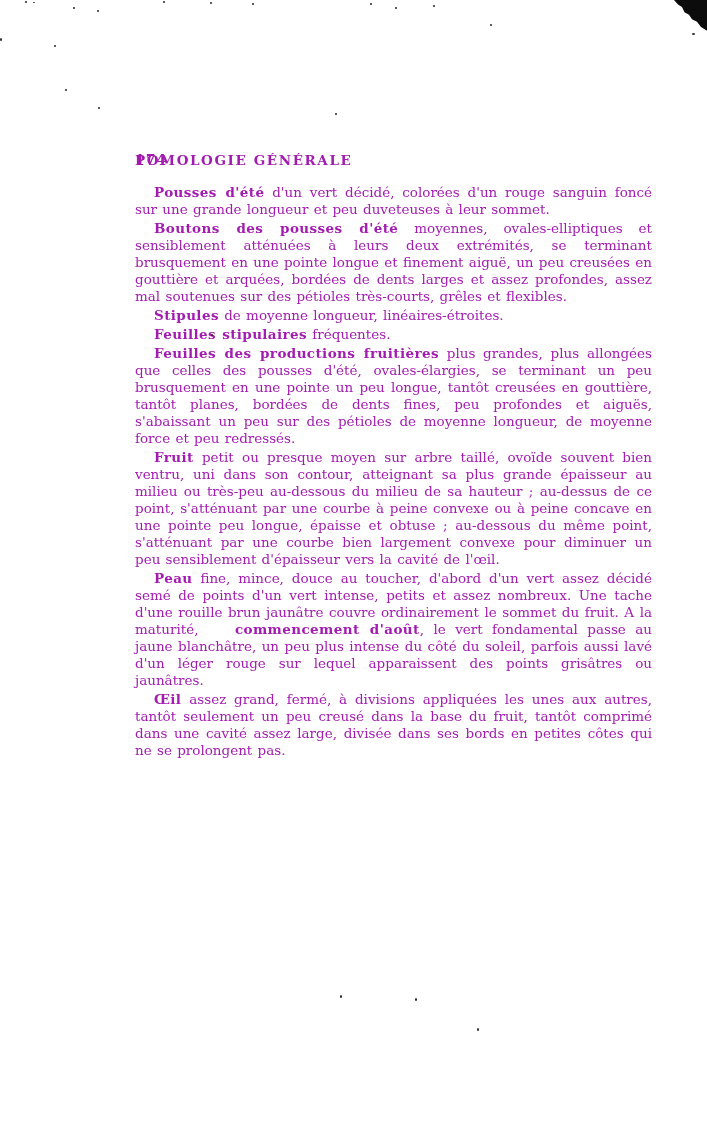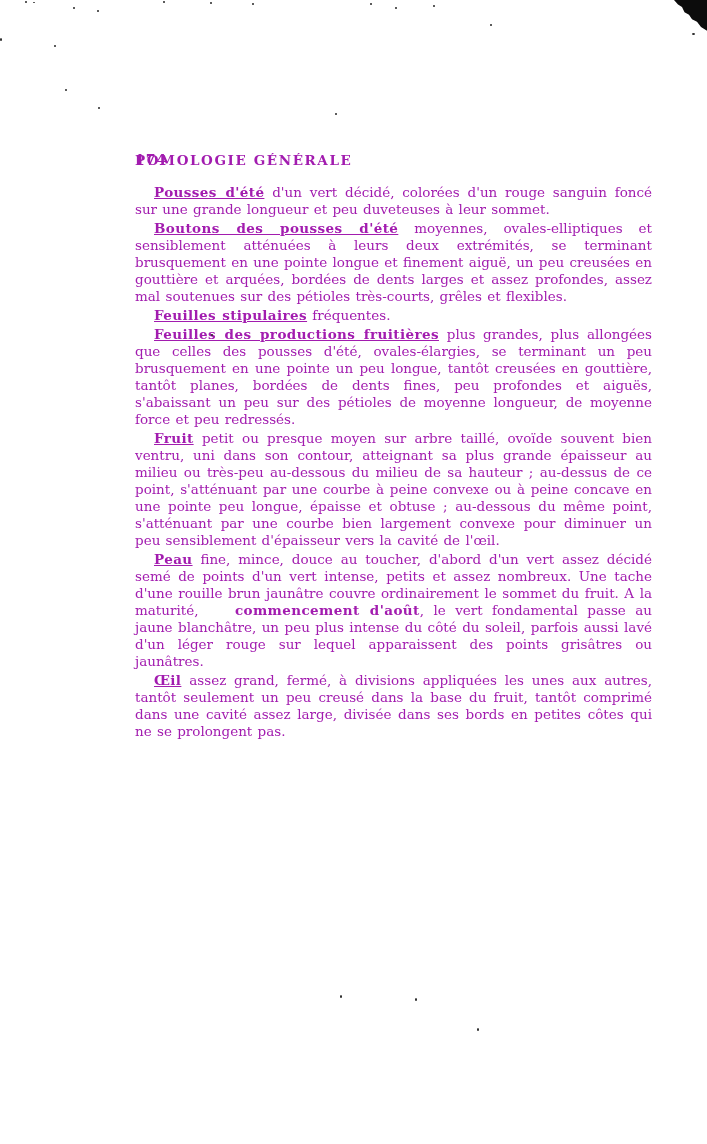--- a/index.html
+++ b/index.html
@@ -39,21 +39,20 @@
     margin: 0 0 2px 0;
     font-size: 13.5px;
     line-height: 17px;
     text-align: justify;
     text-indent: 19px;
     word-spacing: 1px;
   }
   .term {
     font-weight: bold;
     letter-spacing: 0.4px;
-    text-decoration: underline;
   }
   .bold-inline { font-weight: bold; letter-spacing: 0.4px; margin-left: 27px; }
   
   .corner-blotch {
     position: absolute; top: 0; right: 0;
     width: 50px; height: 32px;
     background: #0c0c0c;
     clip-path: polygon(34% 0, 42% 14%, 50% 22%, 55% 38%, 64% 46%, 70% 60%, 80% 68%, 88% 84%, 100% 96%, 100% 0);
   }
   .speck {
@@ -68,20 +67,21 @@
 <div class="page">
 
   <div class="running-head">
     <span class="page-number">174</span>
     <span class="book-title">POMOLOGIE GÉNÉRALE</span>
   </div>
 
   <div class="content">
     <p><span class="term">Pousses d'été</span><span> d'un vert décidé, colorées d'un rouge sanguin foncé sur une grande longueur et peu duveteuses à leur sommet.</span></p>
     <p><span class="term">Boutons des pousses d'été</span><span> moyennes, ovales-elliptiques et sensiblement atténuées à leurs deux extrémités, se terminant brusquement en une pointe longue et finement aiguë, un peu creusées en gouttière et arquées, bordées de dents larges et assez profondes, assez mal soutenues sur des pétioles très-courts, grêles et flexibles.</span></p>
+    <p><span class="term">Stipules</span><span> de moyenne longueur, linéaires-étroites.</span></p>
     <p><span class="term">Feuilles stipulaires</span><span> fréquentes.</span></p>
     <p><span class="term">Feuilles des productions fruitières</span><span> plus grandes, plus allongées que celles des pousses d'été, ovales-élargies, se terminant un peu brusquement en une pointe un peu longue, tantôt creusées en gouttière, tantôt planes, bordées de dents fines, peu profondes et aiguës, s'abaissant un peu sur des pétioles de moyenne longueur, de moyenne force et peu redressés.</span></p>
     <p><span class="term">Fruit</span><span> petit ou presque moyen sur arbre taillé, ovoïde souvent bien ventru, uni dans son contour, atteignant sa plus grande épaisseur au milieu ou très-peu au-dessous du milieu de sa hauteur ; au-dessus de ce point, s'atténuant par une courbe à peine convexe ou à peine concave en une pointe peu longue, épaisse et obtuse ; au-dessous du même point, s'atténuant par une courbe bien largement convexe pour diminuer un peu sensiblement d'épaisseur vers la cavité de l'œil.</span></p>
     <p><span class="term">Peau</span><span> fine, mince, douce au toucher, d'abord d'un vert assez décidé semé de points d'un vert intense, petits et assez nombreux. Une tache d'une rouille brun jaunâtre couvre ordinairement le sommet du fruit. A la maturité, </span><span class="bold-inline">commencement d'août</span><span>, le vert fondamental passe au jaune blanchâtre, un peu plus intense du côté du soleil, parfois aussi lavé d'un léger rouge sur lequel apparaissent des points grisâtres ou jaunâtres.</span></p>
     <p><span class="term">Œil</span><span> assez grand, fermé, à divisions appliquées les unes aux autres, tantôt seulement un peu creusé dans la base du fruit, tantôt comprimé dans une cavité assez large, divisée dans ses bords en petites côtes qui ne se prolongent pas.</span></p>
   </div>
 
   <div class="corner-blotch"></div>
   <div class="speck" style="left:692px;top:33px;width:3px;height:2px;"></div>
   <div class="speck" style="left:25px;top:1px;width:2px;height:2px;"></div>

